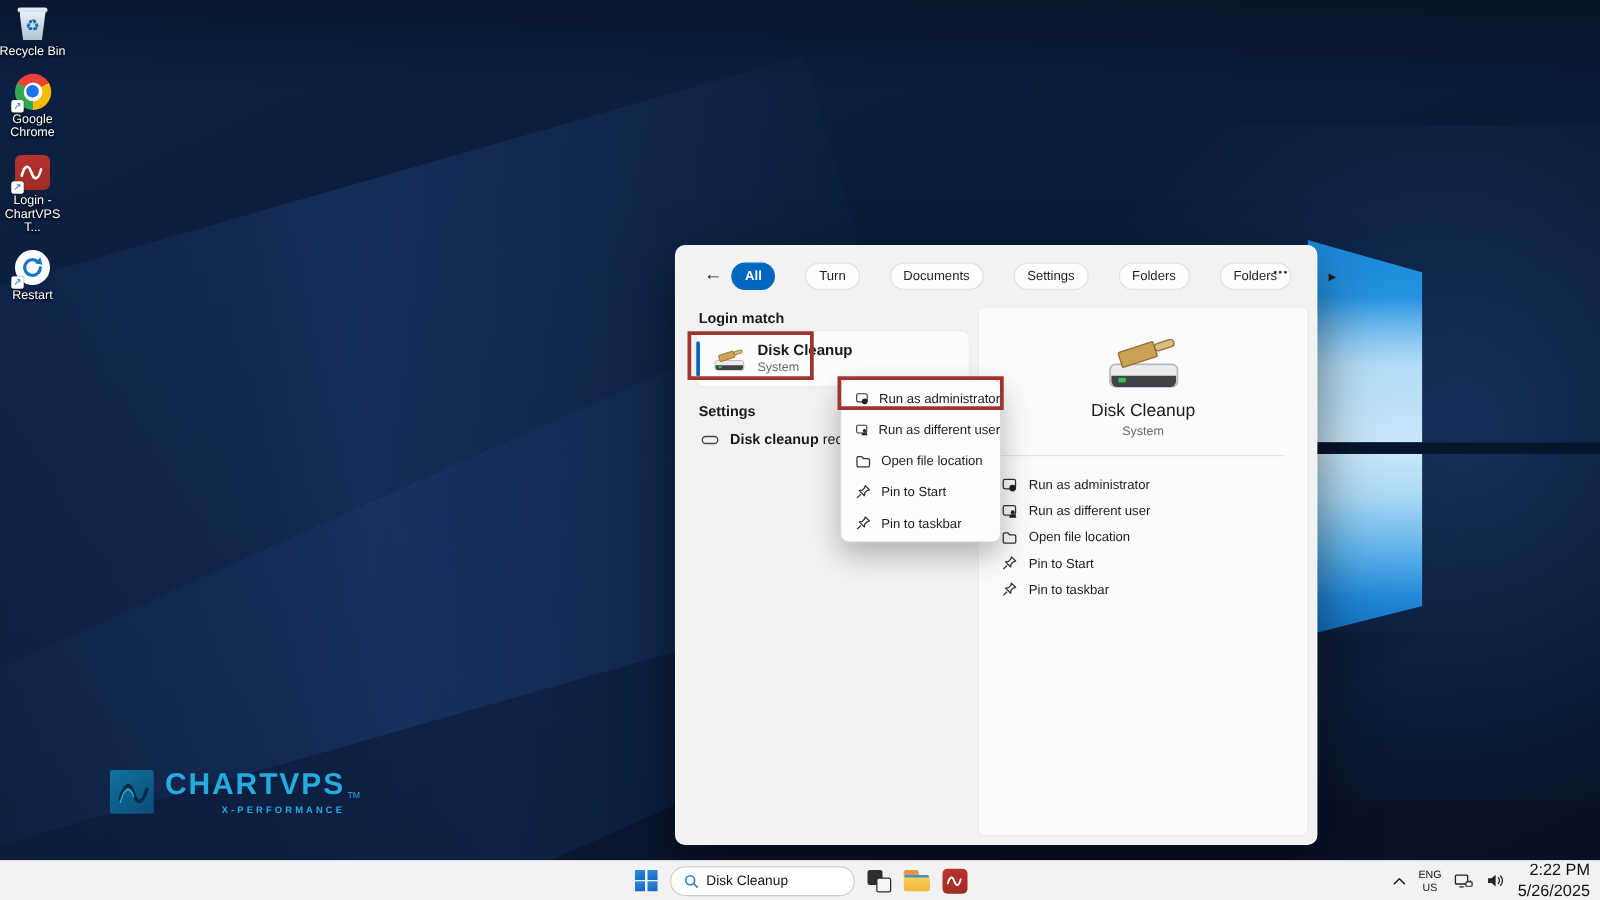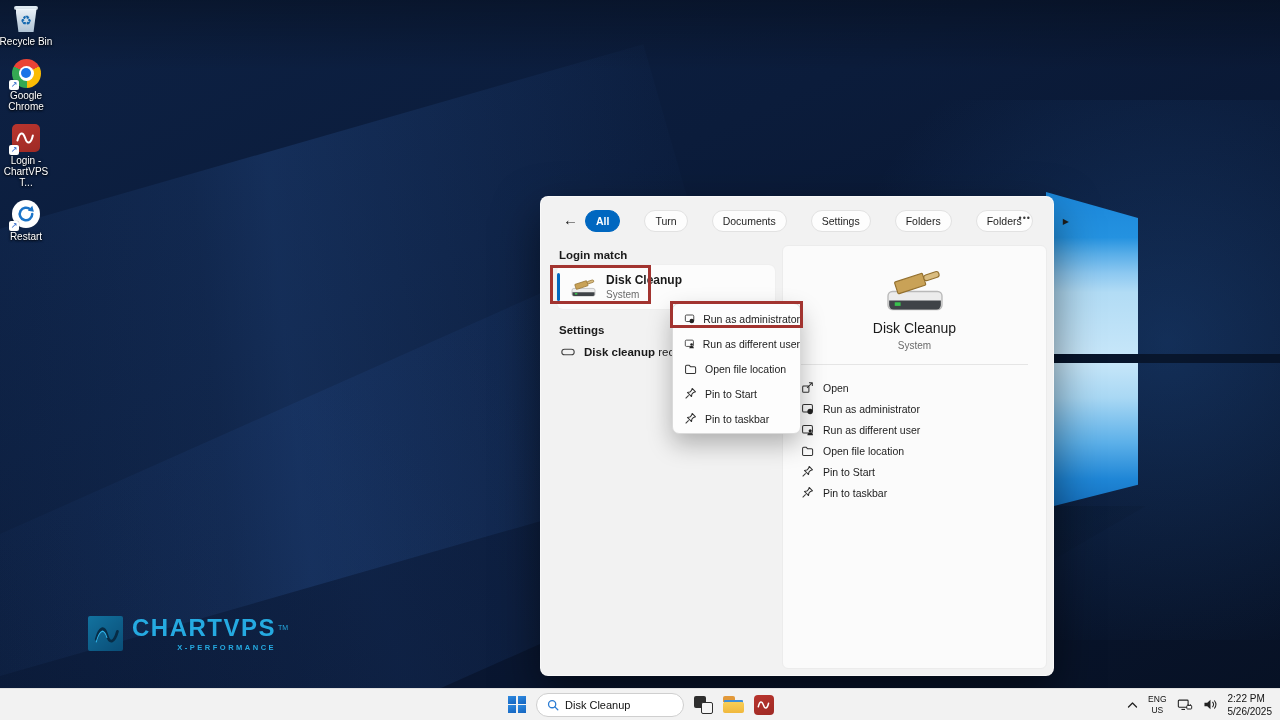--- a/index.html
+++ b/index.html
@@ -47,21 +47,21 @@
   .chrome-dot { position:absolute; inset:2.5px; background:#1a73e8; border-radius:50%; }
   .redapp { width:28px; height:28px; border-radius:5px; background:linear-gradient(160deg,#b9352e,#9e2a25);
     display:flex; align-items:center; justify-content:center; }
   .restart-circle { width:28px; height:28px; border-radius:50%; background:#fff; display:flex; align-items:center; justify-content:center; }
 
   
   .watermark { position:absolute; left:88px; top:616px; display:flex; align-items:flex-start; gap:9px; }
   .wm-logo { width:35px; height:35px; background:linear-gradient(140deg,#12729f,#0a4d76);
     display:flex; align-items:center; justify-content:center; border-radius:2px; }
   .wm-text { display:flex; flex-direction:column; }
-  .wm-brand-row { display:flex; align-items:center; }
+  .wm-brand-row { display:flex; align-items:flex-end; }
   .wm-brand { font-size:24px; font-weight:bold; letter-spacing:1.5px; color:var(--brand-cyan); line-height:1; }
   .wm-tm { font-size:7px; color:var(--brand-cyan); margin-left:2px; margin-top:-2px; }
   .wm-tagline { font-size:7.5px; font-weight:bold; letter-spacing:2.5px; color:var(--brand-cyan); text-align:right; margin-top:3px; padding-right:12px; }
 
   
   .panel { position:absolute; left:540px; top:196px; width:514px; height:480px; background:#f2f2f2;
     border-radius:8px; border:1px solid rgba(255,255,255,.55); box-shadow:0 18px 45px rgba(0,0,0,.5); }
   .back-btn { position:absolute; left:22px; top:14px; font-size:15px; color:#1a1a1a; cursor:pointer; }
   .tabs { position:absolute; left:44px; top:13px; display:flex; gap:24px; align-items:center; }
   .tab { font-size:10.5px; padding:4px 10px; border-radius:12px; background:#fdfdfd; border:1px solid #e2e2e2; color:#1f1f1f; cursor:pointer; white-space:nowrap; }
@@ -113,21 +113,21 @@
   .taskview { position:relative; width:19px; height:18px; cursor:pointer; }
   .taskview .back { position:absolute; left:0; top:0; width:12px; height:12px; background:#2e2e2e; border-radius:2px; }
   .taskview .front { position:absolute; right:0; bottom:0; width:12px; height:12px; background:#f6f6f6; border:1.4px solid #2e2e2e; border-radius:2px; }
   .tb-folder { position:relative; width:21px; height:17px; cursor:pointer; }
   .tb-folder .flap { position:absolute; left:0; top:0; width:12px; height:6px; background:#e2993a; border-radius:2px 2px 0 0; }
   .tb-folder .paper { position:absolute; left:1px; top:4px; right:1px; height:6px; background:#3f8fd9; border-radius:1px; }
   .tb-folder .front { position:absolute; left:0; bottom:0; right:0; height:11px; background:linear-gradient(180deg,#f9cf57,#f0b83c); border-radius:2px; }
   .tb-redapp { width:20px; height:20px; border-radius:4px; background:linear-gradient(160deg,#b9352e,#9e2a25); display:flex; align-items:center; justify-content:center; cursor:pointer; }
   .tb-tray { position:absolute; right:8px; top:0; bottom:0; display:flex; align-items:center; gap:10px; }
   .tray-lang { font-size:8.5px; line-height:1.25; color:#111; text-align:center; cursor:pointer; }
-  .tray-clock { font-size:10px; line-height:1.3; color:#111; text-align:left; cursor:pointer; }
+  .tray-clock { font-size:13px; line-height:1.3; color:#111; text-align:right; cursor:pointer; }
   svg.ic { display:block; }
 </style>
 </head>
 <body>
 
 <div class="screen">
   <div class="wp-glow"></div>
   <div class="wp-beam-a"></div>
   <div class="wp-beam-b"></div>
   <div class="wp-top-shade"></div>
@@ -253,27 +253,20 @@
             <rect x="18" y="8.2" width="7" height="2.6" rx="1.2" fill="#d9bc80" stroke="#93702f" stroke-width="0.5"></rect>
           </g>
         </svg>
       </div>
       <div class="dc-title">Disk Cleanup</div>
       <div class="dc-sub">System</div>
       <div class="dc-divider"></div>
       <div class="dc-actions">
         <div class="dc-action">
           <svg class="ic" width="13" height="13" viewBox="0 0 14 14" stroke="#333" fill="none" stroke-width="1.1" stroke-linejoin="round">
-              <rect x="1.8" y="5.5" width="6.7" height="6.7" rx="1"></rect>
-              <path d="M6.5 7.5 L12.2 1.8 M8.6 1.8 h3.6 v3.6"></path>
-            </svg>
-          <span>Open</span>
-        </div>
-        <div class="dc-action">
-          <svg class="ic" width="13" height="13" viewBox="0 0 14 14" stroke="#333" fill="none" stroke-width="1.1" stroke-linejoin="round">
               <rect x="1.7" y="2.6" width="10.6" height="8.2" rx="1.5"></rect>
               <circle cx="9.8" cy="10.2" r="2.9" fill="#222" stroke="none"></circle>
             </svg>
           <span>Run as administrator</span>
         </div>
         <div class="dc-action">
           <svg class="ic" width="13" height="13" viewBox="0 0 14 14" stroke="#333" fill="none" stroke-width="1.1" stroke-linejoin="round">
               <rect x="1.7" y="2.6" width="10.6" height="8.2" rx="1.5"></rect>
               <circle cx="9.9" cy="8.3" r="1.7" fill="#222" stroke="none"></circle>
               <path d="M6.9 13.2 a3 3 0 0 1 6 0 z" fill="#222" stroke="none"></path>

